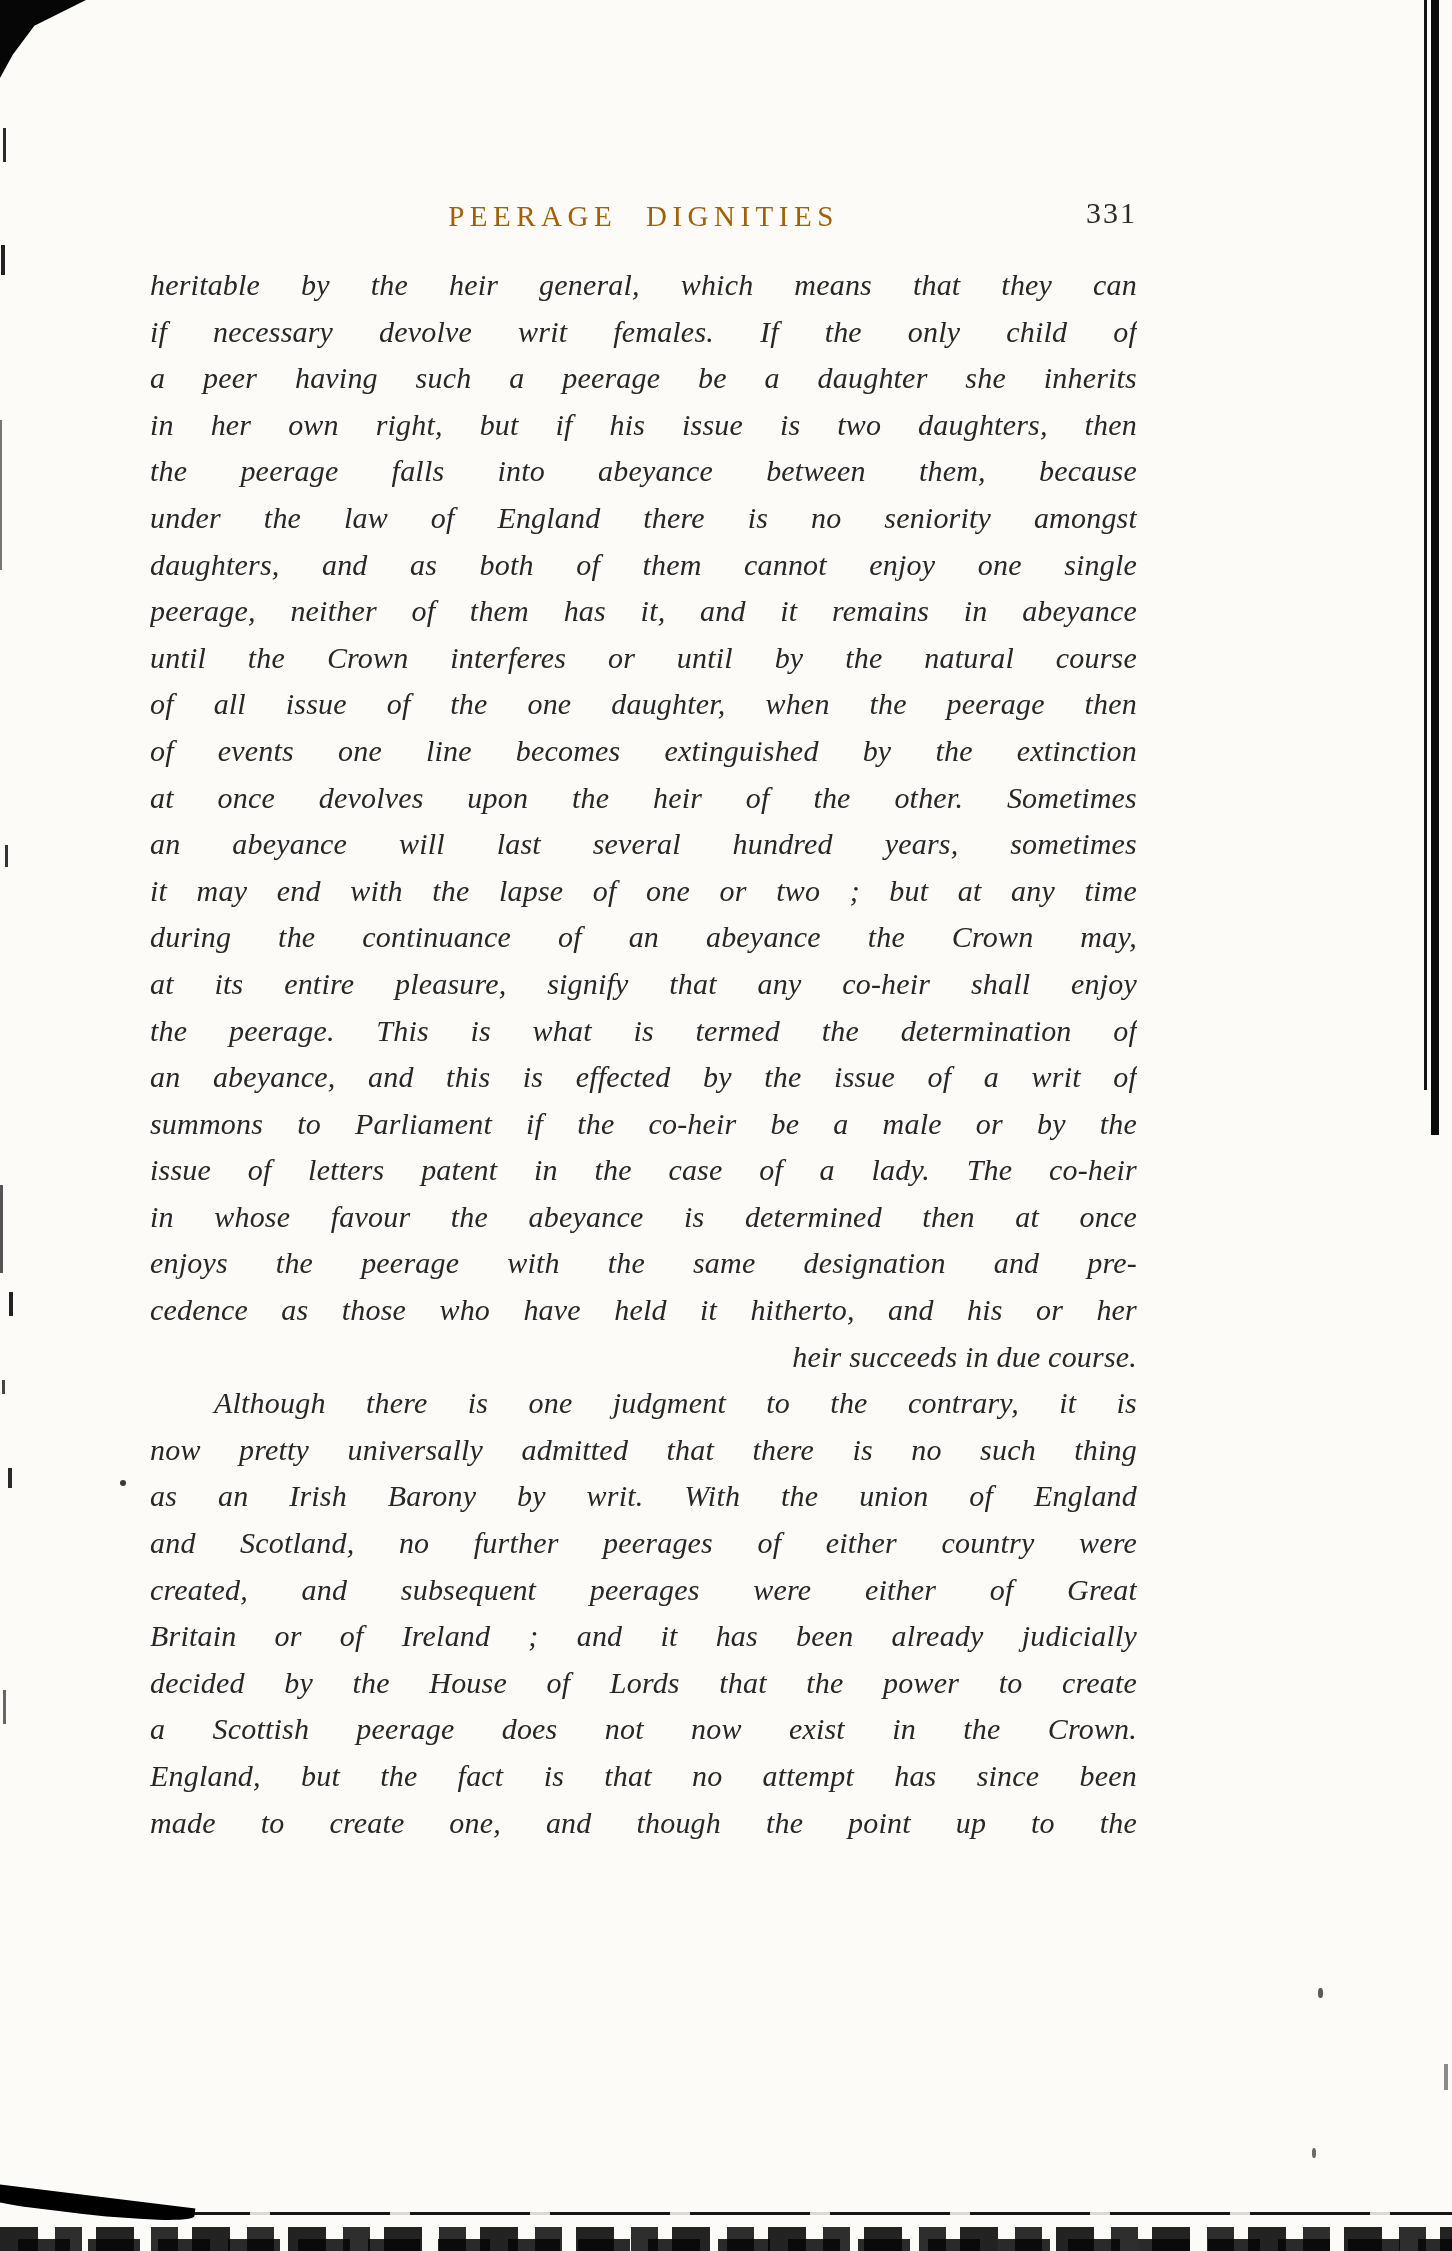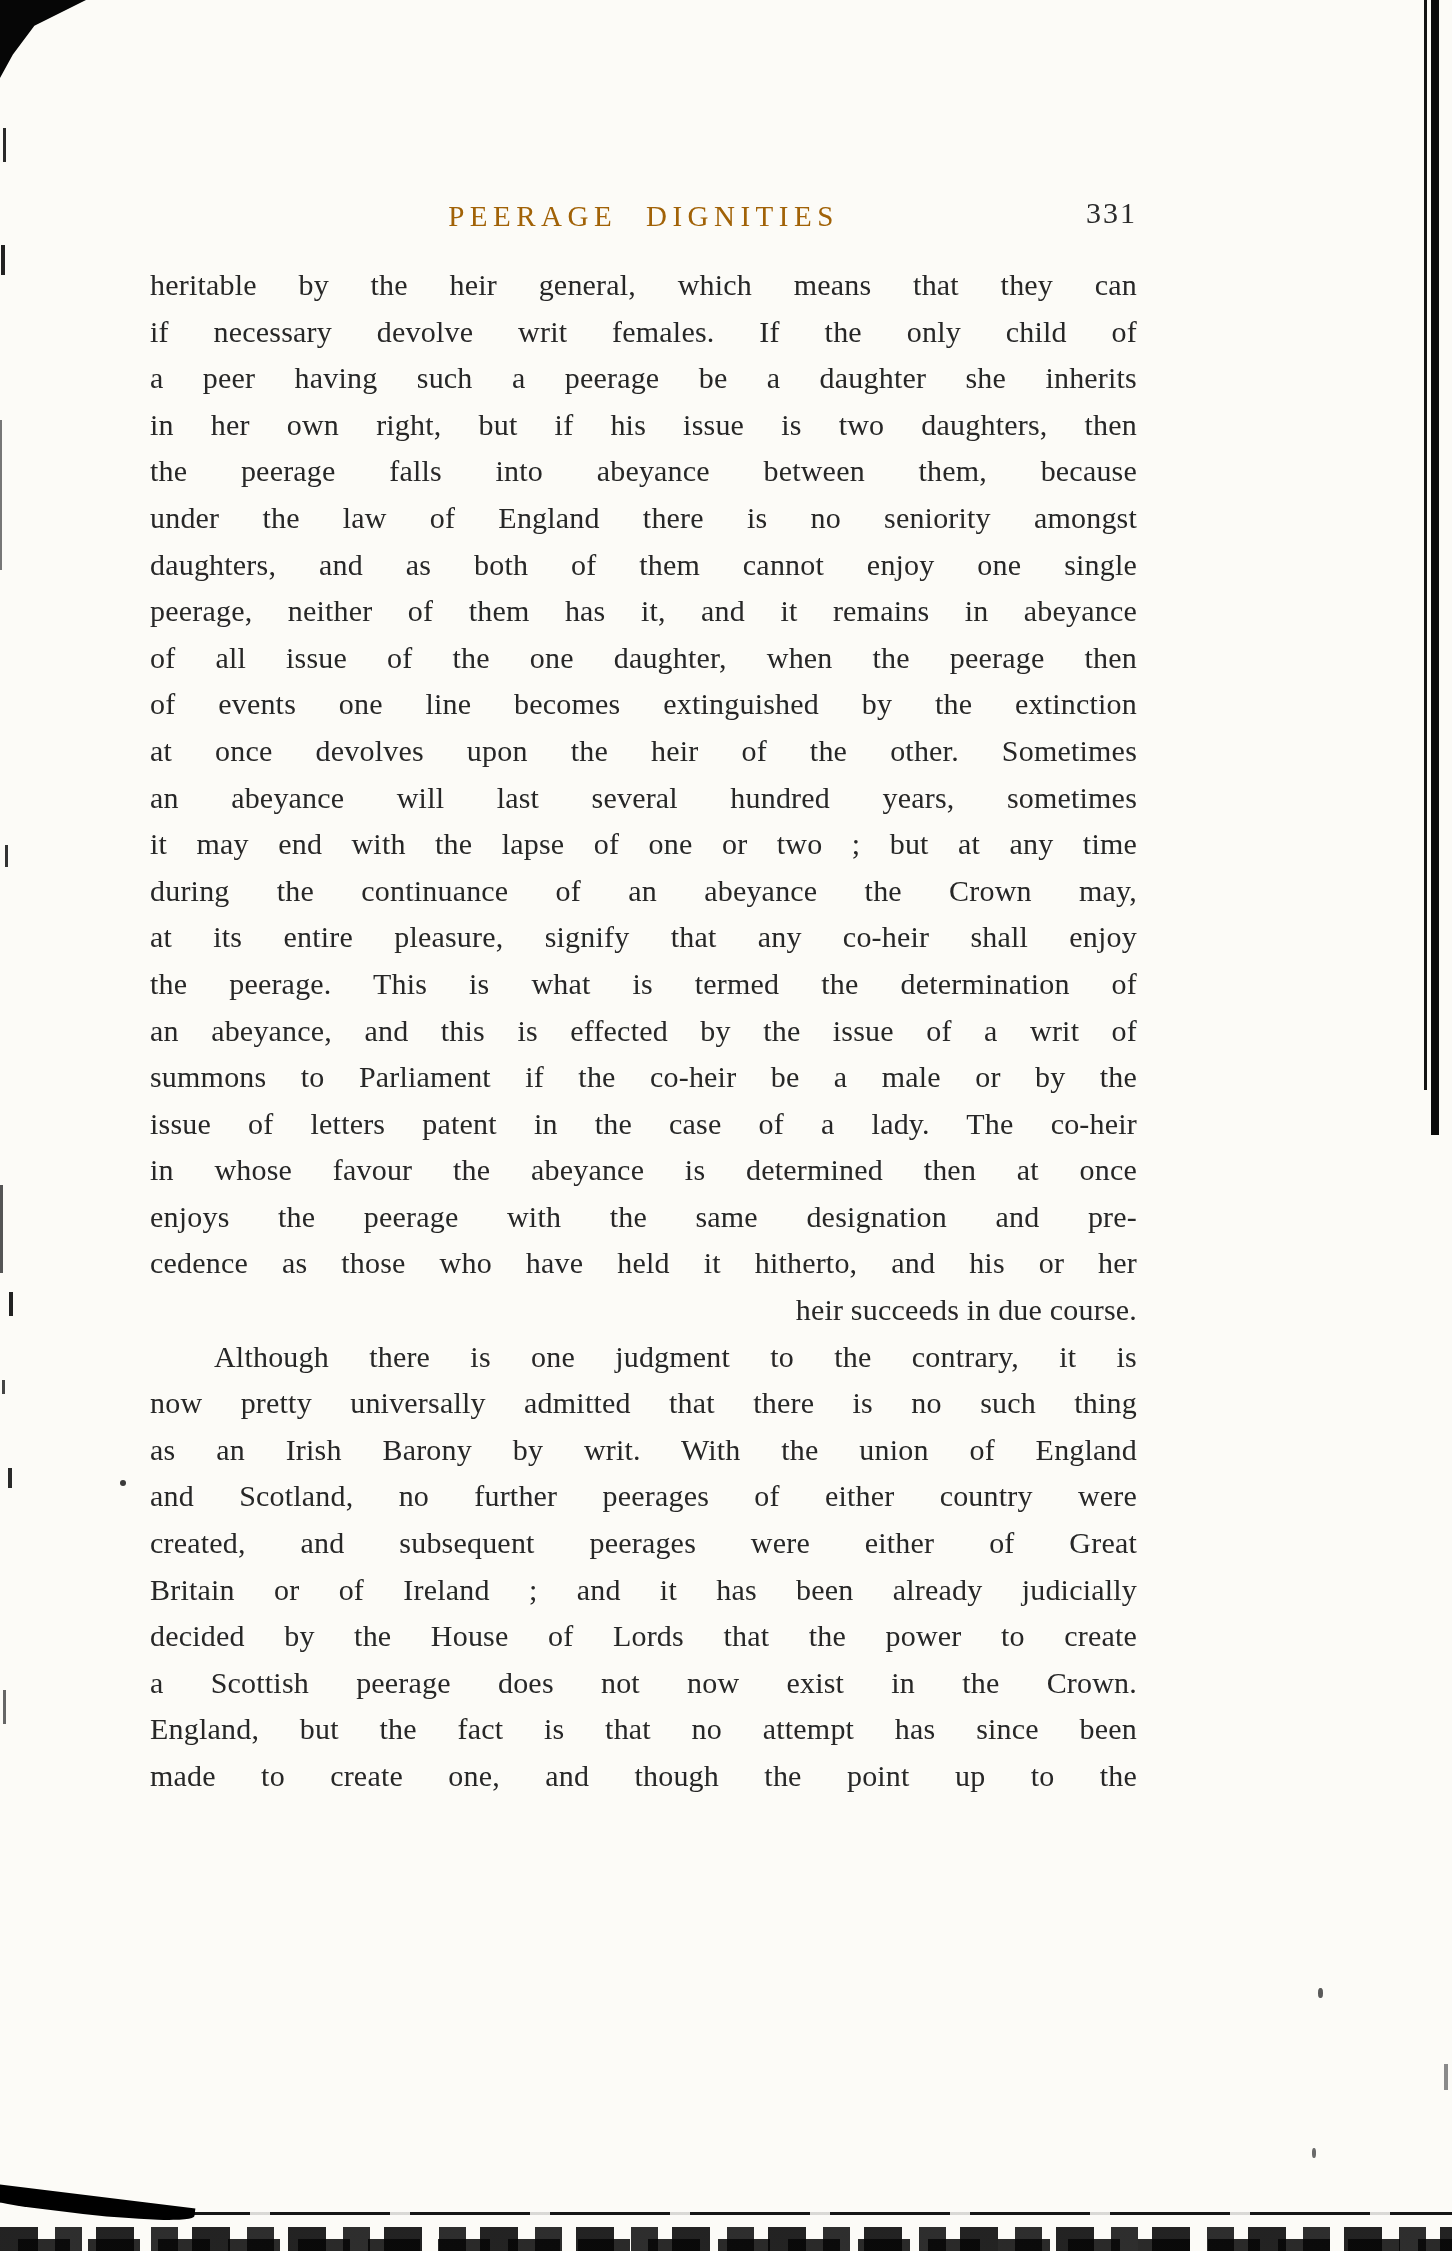--- a/index.html
+++ b/index.html
@@ -46,20 +46,21 @@
     width: 987px;
     font-size: 30px;
     letter-spacing: 0.2px;
   }
   .line {
     height: 46.6px;
     line-height: 46.6px;
     overflow: hidden;
     text-align: justify;
     white-space: normal;
+    font-style: italic;
   }
   
   .line:not(.flush)::after {
     content: "";
     display: inline-block;
     width: 100%;
     height: 0;
   }
   .line.indent { padding-left: 64px; }
   .line.flush { text-align: right; }
@@ -129,20 +130,21 @@
 
   <div class="bodytext">
     <div class="line">heritable by the heir general, which means that they can</div>
     <div class="line">if necessary devolve writ females. If the only child of</div>
     <div class="line">a peer having such a peerage be a daughter she inherits</div>
     <div class="line">in her own right, but if his issue is two daughters, then</div>
     <div class="line">the peerage falls into abeyance between them, because</div>
     <div class="line">under the law of England there is no seniority amongst</div>
     <div class="line">daughters, and as both of them cannot enjoy one single</div>
     <div class="line">peerage, neither of them has it, and it remains in abeyance</div>
+    <div class="line">until the Crown interferes or until by the natural course</div>
     <div class="line">of all issue of the one daughter, when the peerage then</div>
     <div class="line">of events one line becomes extinguished by the extinction</div>
     <div class="line">at once devolves upon the heir of the other. Sometimes</div>
     <div class="line">an abeyance will last several hundred years, sometimes</div>
     <div class="line">it may end with the lapse of one or two ; but at any time</div>
     <div class="line">during the continuance of an abeyance the Crown may,</div>
     <div class="line">at its entire pleasure, signify that any co-heir shall enjoy</div>
     <div class="line">the peerage. This is what is termed the determination of</div>
     <div class="line">an abeyance, and this is effected by the issue of a writ of</div>
     <div class="line">summons to Parliament if the co-heir be a male or by the</div>

